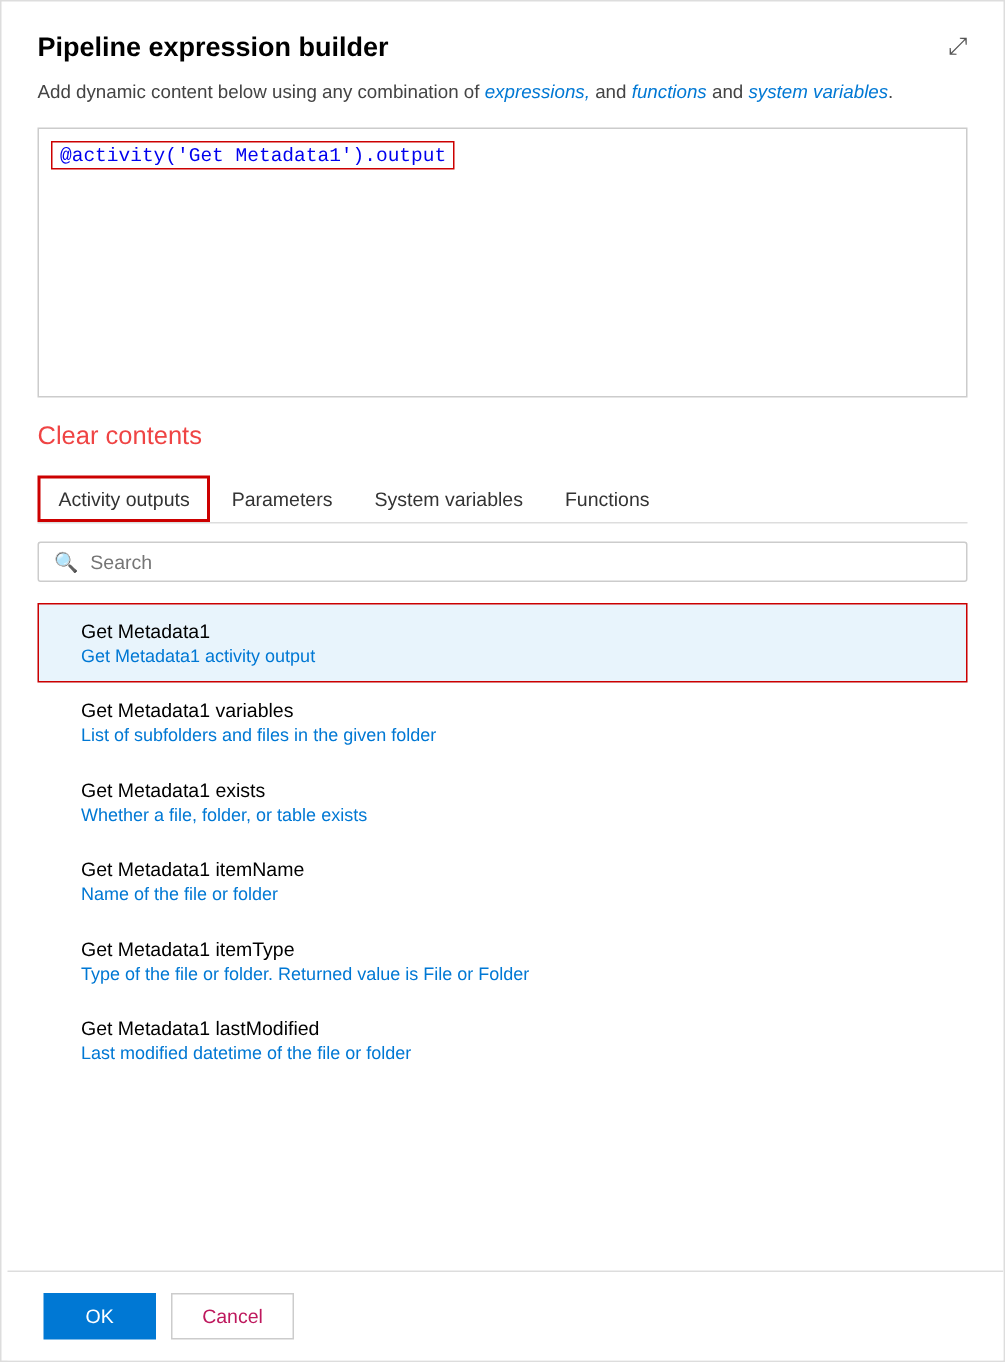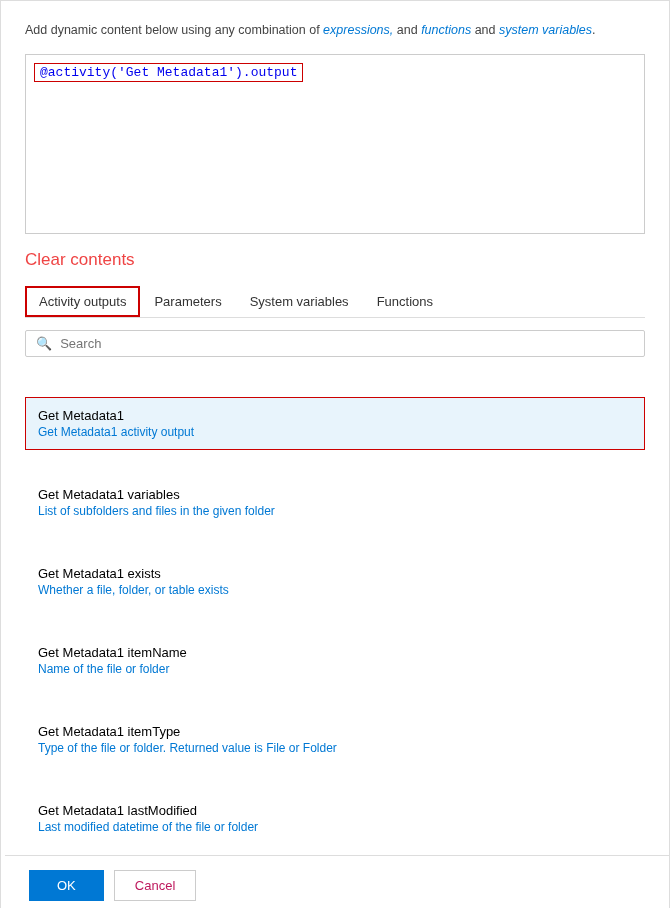--- a/index.html
+++ b/index.html
@@ -131,24 +131,23 @@
       background: transparent;
     }
 
     .activity-list {
       display: flex;
       flex-direction: column;
       gap: 0;
     }
 
     .activity-item {
-      padding: 10px 12px;
+      padding: 10px 28px;
       cursor: pointer;
       border: 1px solid transparent;
-      margin-top: 26px;
     }
 
     .activity-item.selected {
       background: #e8f4fc;
       border: 1.5px solid #cc0000;
     }
 
     .activity-name {
       font-size: 13px;
       font-weight: 500;
@@ -193,20 +192,24 @@
     }
 
     .content-area {
       padding-bottom: 70px;
     }
   </style>
 </head>
 <body>
 
 <div class="dialog">
+  <div class="dialog-header">
+    <span class="dialog-title">Pipeline expression builder</span>
+    <span class="expand-icon">⤢</span>
+  </div>
 
   <div class="subtitle">
     <span>Add dynamic content below using any combination of </span><a href="#">expressions,</a>
     <span> and </span><a href="#">functions</a>
     <span> and </span><a href="#">system variables</a><span>.</span>
   </div>
 
   <div class="content-area">
     
     <div class="expression-display">

